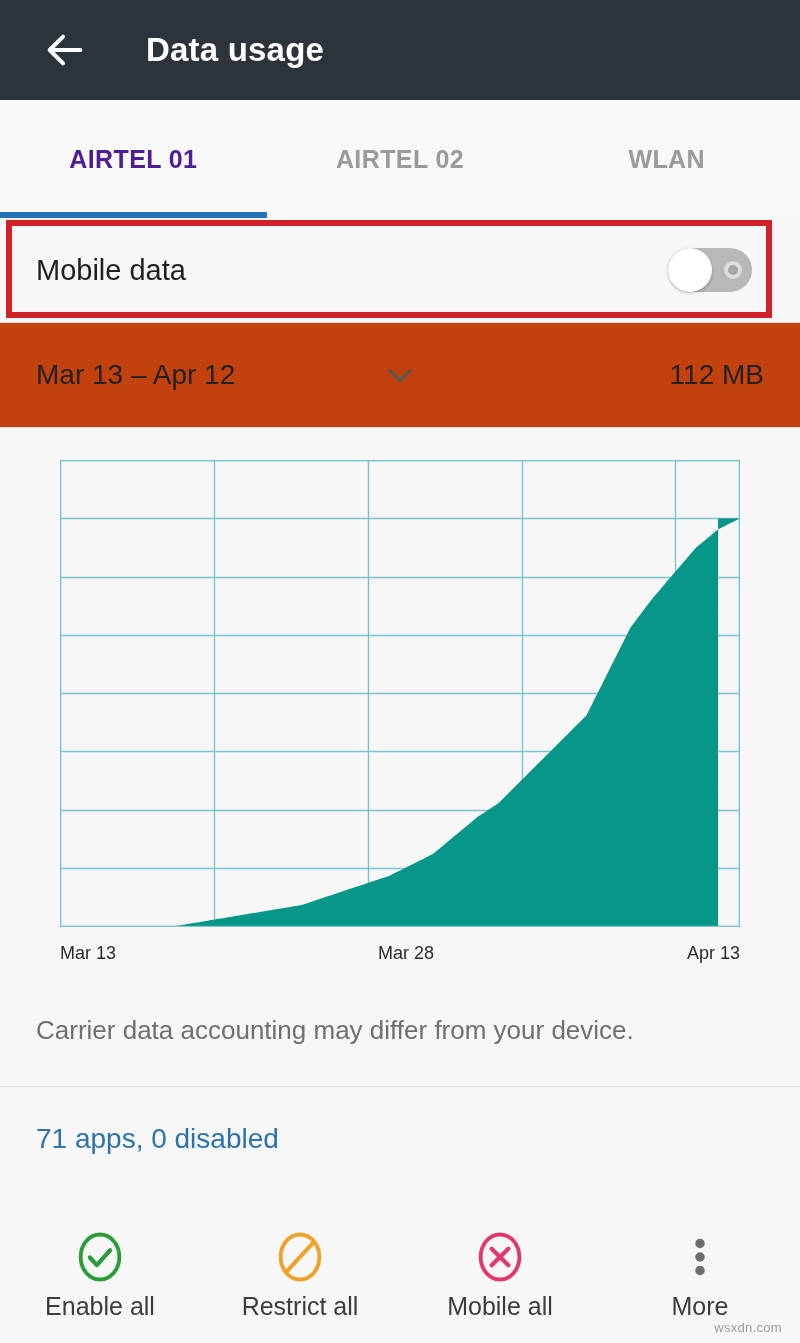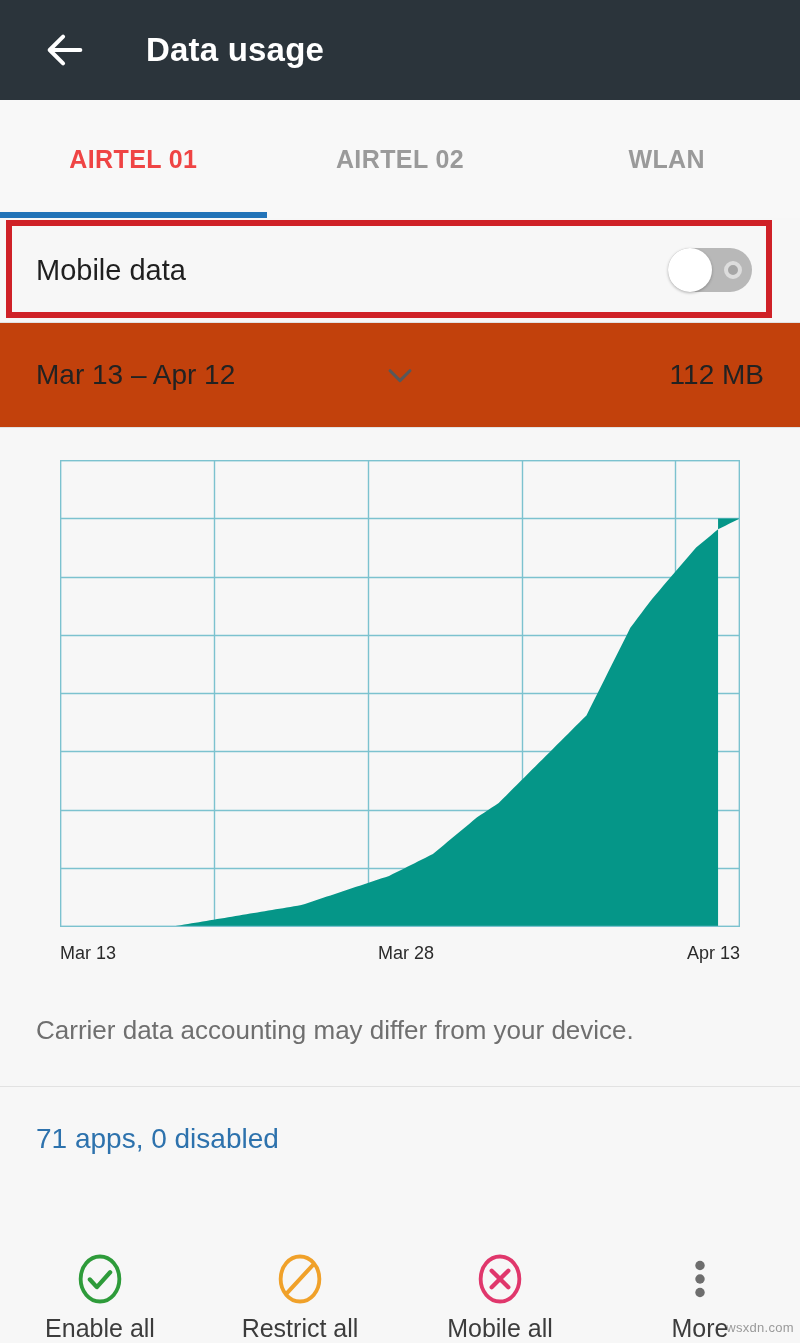--- a/index.html
+++ b/index.html
@@ -49,21 +49,21 @@
   }
   .tab {
     flex: 1 1 0;
     text-align: center;
     font-size: 25px;
     font-weight: bold;
     letter-spacing: 0.4px;
     color: #9a9a9a;
     user-select: none;
   }
-  .tab.active { color: #ef4444; }
+  .tab.active { color: #4c1d95; }
   .tab-indicator {
     position: absolute;
     left: 0;
     bottom: 0;
     width: 267px;
     height: 6px;
     background: #2273b8;
   }
 
   
@@ -195,24 +195,24 @@
   
   .apps-link {
     font-size: 28px;
     color: #2d72ad;
     padding: 36px 36px 34px 36px;
   }
 
   
   .actionbar {
     position: absolute;
-    left: 0; right: 0; bottom: 0;
+    left: 0; right: 0; bottom: 16px;
     height: 118px;
     display: flex;
-    align-items: flex-end;
+    align-items: center;
     background: #f7f7f7;
     padding-top: 14px;
     box-sizing: border-box;
   }
   .action {
     flex: 1 1 0;
     display: flex;
     flex-direction: column;
     align-items: center;
     justify-content: flex-start;
@@ -225,21 +225,21 @@
   .action .alabel {
     margin-top: 8px;
     font-size: 25px;
     color: #3c3c3c;
     white-space: nowrap;
   }
   .dots { display:block; width:54px; height:54px; }
 
   .watermark {
     position: absolute;
-    right: 6px;
+    right: 18px;
     bottom: 8px;
     font-size: 13px;
     color: #9a9a9a;
     letter-spacing: 0.3px;
   }
 </style>
 </head>
 <body>
 
 <div class="appbar">

